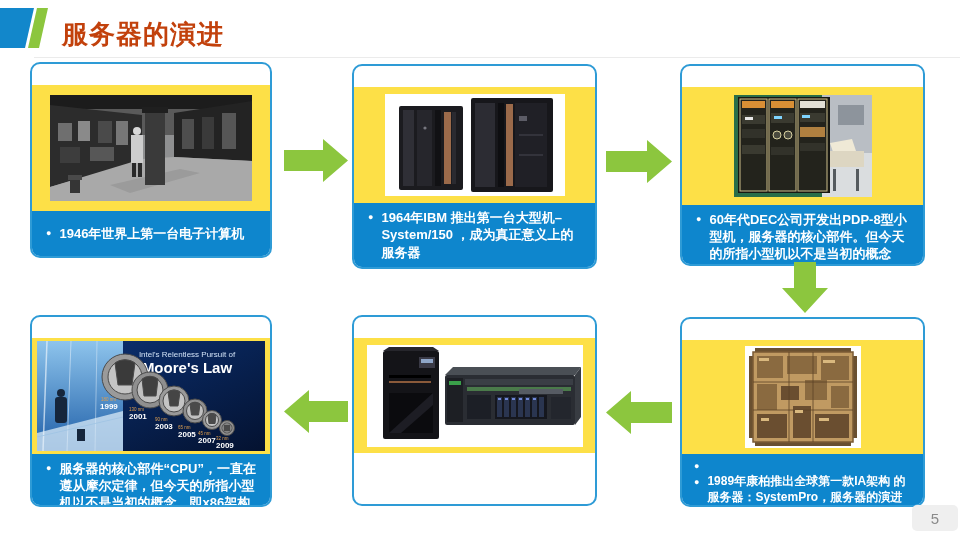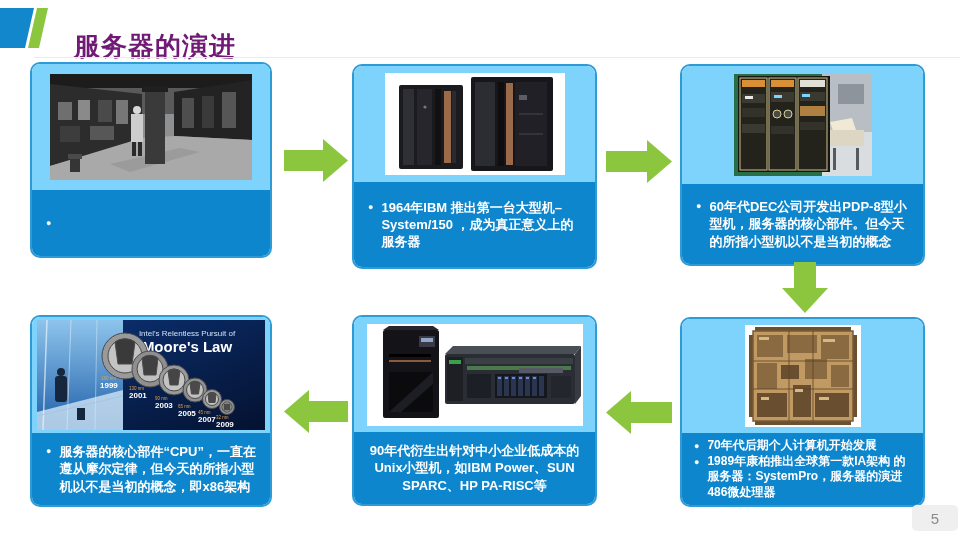--- a/index.html
+++ b/index.html
@@ -1,28 +1,28 @@
 <!DOCTYPE html>
 <html><head>
 <meta charset="utf-8">
 <style>
   html,body{margin:0;padding:0;}
   body{width:960px;height:540px;position:relative;background:#ffffff;
        font-family:"Liberation Sans","DejaVu Sans",sans-serif;overflow:hidden;}
 
   
   .title-accents{position:absolute;left:0;top:0;}
-  .slide-title{position:absolute;left:58px;top:13px;margin:16px;
-               font-size:26px;font-weight:bold;color:#701a75;letter-spacing:1px;}
+  .slide-title{position:absolute;left:58px;top:13px;margin:4px;
+               font-size:26px;font-weight:bold;color:#c2410c;letter-spacing:1px;}
   .title-rule{position:absolute;left:34px;top:57px;right:0;height:1px;background:#ebebeb;}
 
   
   .card{position:absolute;background:#fff;border:2px solid #2e9bd6;border-radius:10px;
         overflow:hidden;display:flex;flex-direction:column;box-sizing:border-box;}
-  .card-img{display:flex;align-items:center;justify-content:center;background:#7dd3fc;flex:0 0 auto;}
+  .card-img{display:flex;align-items:center;justify-content:center;background:#fde047;flex:0 0 auto;margin-top:21px;}
   .card-footer{flex:1 1 auto;background:#0e86cd;color:#ffffff;font-weight:bold;
                padding:6px 12px 6px 12px;font-size:13px;line-height:1.32;display:flex;
                flex-direction:column;justify-content:center;}
   .bullet-line{display:flex;align-items:flex-start;}
   .bullet{flex:0 0 auto;font-size:9px;line-height:17px;margin-right:8px;margin-left:2px;}
   .card-footer.centered{text-align:center;padding:6px 8px;}
   .card-footer.small{font-size:12px;line-height:1.3;padding:4px 10px;}
 
   
   .flow-arrow{position:absolute;}
@@ -67,20 +67,21 @@
       <rect x="81" y="40" width="12" height="28" fill="#cdcdcd"></rect>
       <rect x="82" y="68" width="4" height="14" fill="#2a2a2a"></rect>
       <rect x="88" y="68" width="4" height="14" fill="#2a2a2a"></rect>
       <rect x="20" y="84" width="10" height="14" fill="#353535"></rect>
       <rect x="18" y="80" width="14" height="5" fill="#4a4a4a"></rect>
     </svg>
   </div>
   <div class="card-footer">
     <div class="bullet-line">
       <span class="bullet">●</span>
+      <span>1946年世界上第一台电子计算机</span>
     </div>
   </div>
 </div>
 
 <div class="card" style="left:352px;top:64px;width:245px;height:205px;">
   <div class="card-img" style="height:116px;">
     <svg width="180" height="102" viewBox="0 0 180 102">
       <rect x="0" y="0" width="180" height="102" fill="#ffffff"></rect>
       <rect x="14" y="12" width="64" height="84" rx="2" fill="#1b1b1f"></rect>
       <rect x="18" y="16" width="11" height="76" fill="#2f2f36"></rect>
@@ -252,23 +253,20 @@
         <rect x="145" y="53" width="3" height="2"></rect>
           <rect x="152" y="53" width="3" height="2"></rect>
         <rect x="159" y="53" width="3" height="2"></rect>
           <rect x="166" y="53" width="3" height="2"></rect>
       </g>
       <rect x="152" y="44" width="44" height="5" fill="#565b63"></rect>
       <rect x="184" y="52" width="20" height="22" fill="#23262d"></rect>
       <rect x="100" y="50" width="24" height="24" fill="#1c1f26"></rect>
     </svg>
   </div>
-  <div class="card-footer centered">
-    <span>90年代衍生出针对中小企业低成本的Unix小型机，如IBM Power、SUN SPARC、HP PA-RISC等</span>
-  </div>
 </div>
 
 <div class="card" style="left:680px;top:317px;width:245px;height:190px;">
   <div class="card-img" style="height:114px;">
     <svg width="116" height="102" viewBox="0 0 116 102">
       <rect x="0" y="0" width="116" height="102" fill="#ffffff"></rect>
       <g fill="#6a5030">
         <rect x="10" y="2" width="96" height="4"></rect>
           <rect x="10" y="96" width="96" height="4"></rect>
         <rect x="4" y="10" width="4" height="82"></rect>
@@ -300,21 +298,20 @@
           <rect x="78" y="14" width="12" height="3"></rect>
         <rect x="50" y="64" width="8" height="3"></rect>
           <rect x="74" y="72" width="10" height="3"></rect>
         <rect x="16" y="72" width="8" height="3"></rect>
       </g>
     </svg>
   </div>
   <div class="card-footer small">
     <div class="bullet-line">
       <span class="bullet" style="line-height:16px;">●</span>
-      <span>70年代后期个人计算机开始发展</span>
     </div>
     <div class="bullet-line">
       <span class="bullet" style="line-height:16px;">●</span>
       <span>1989年康柏推出全球第一款IA架构 的服务器：SystemPro，服务器的演进 486微处理器</span>
     </div>
   </div>
 </div>
 
 <svg class="flow-arrow" style="left:284px;top:138px;" width="64" height="45">
   <polygon points="0,12 39,12 39,1 64,22.5 39,44 39,33 0,33" fill="#8cc63e"></polygon>

